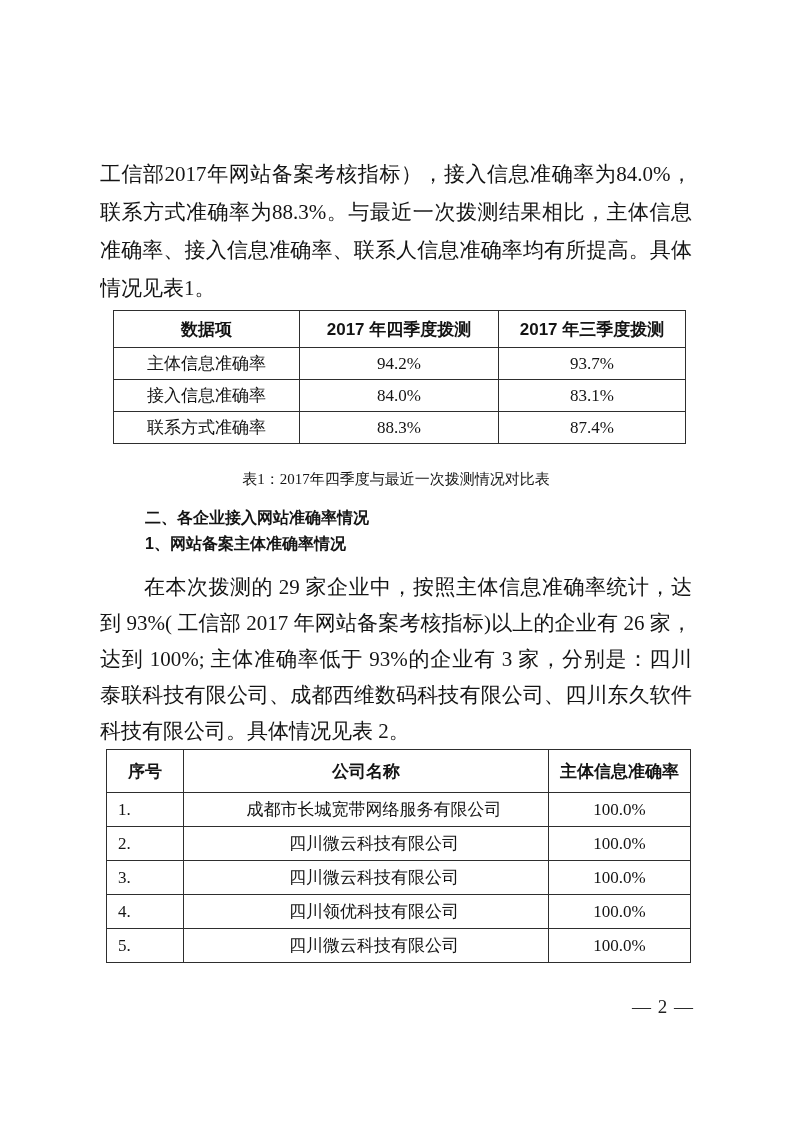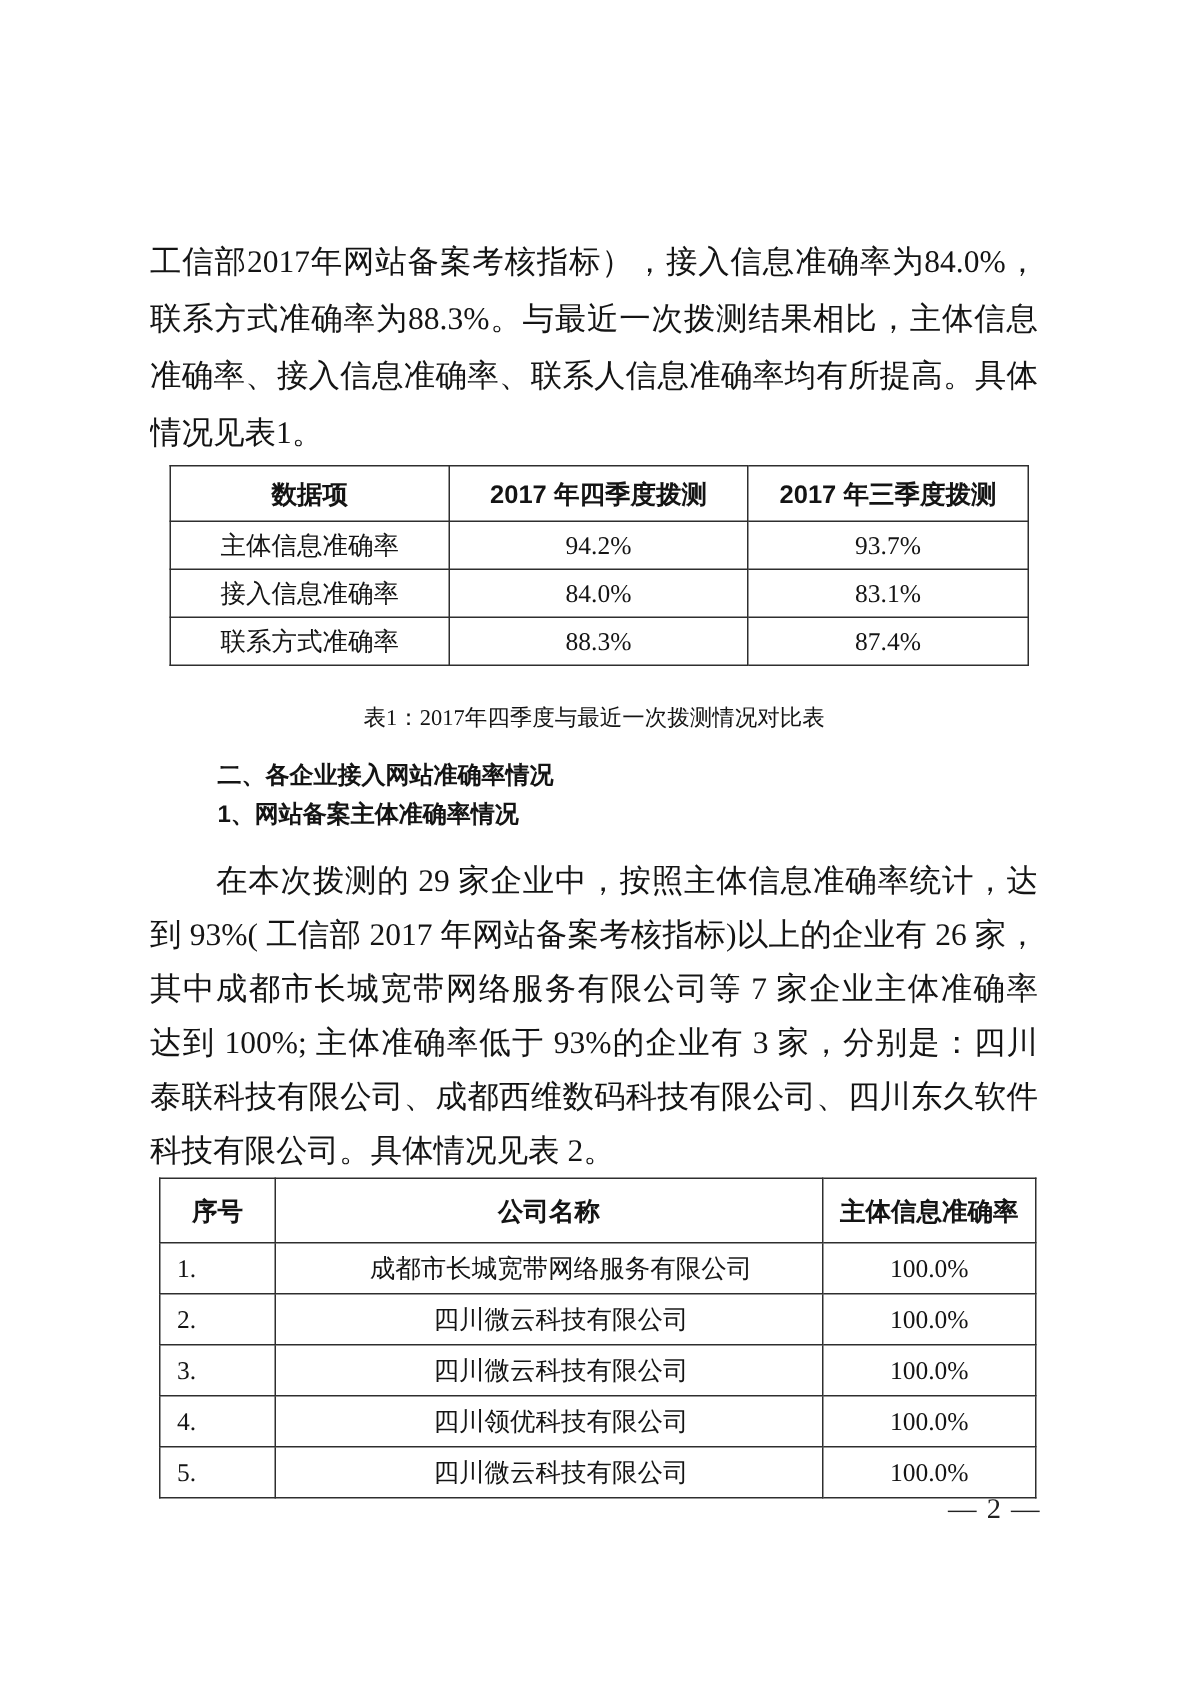--- a/index.html
+++ b/index.html
@@ -132,21 +132,20 @@
 
     <div class="caption">表1：2017年四季度与最近一次拨测情况对比表</div>
 
     <div class="h-section">二、各企业接入网站准确率情况</div>
 
     <div class="h-sub">1、网站备案主体准确率情况</div>
 
     <div class="para para-body">
         <div class="line">在本次拨测的 29 家企业中，按照主体信息准确率统计，达</div>
         <div class="line">到 93%( 工信部 2017 年网站备案考核指标)以上的企业有 26 家，</div>
-        <div class="line">其中成都市长城宽带网络服务有限公司等 7 家企业主体准确率</div>
         <div class="line">达到 100%; 主体准确率低于 93%的企业有 3 家，分别是：四川金</div>
         <div class="line">泰联科技有限公司、成都西维数码科技有限公司、四川东久软件</div>
         <div class="line">科技有限公司。具体情况见表 2。</div>
       </div>
 
     <table class="doc-table table2">
       <colgroup>
           <col class="t2c1">
           <col class="t2c2">
           <col class="t2c3">

